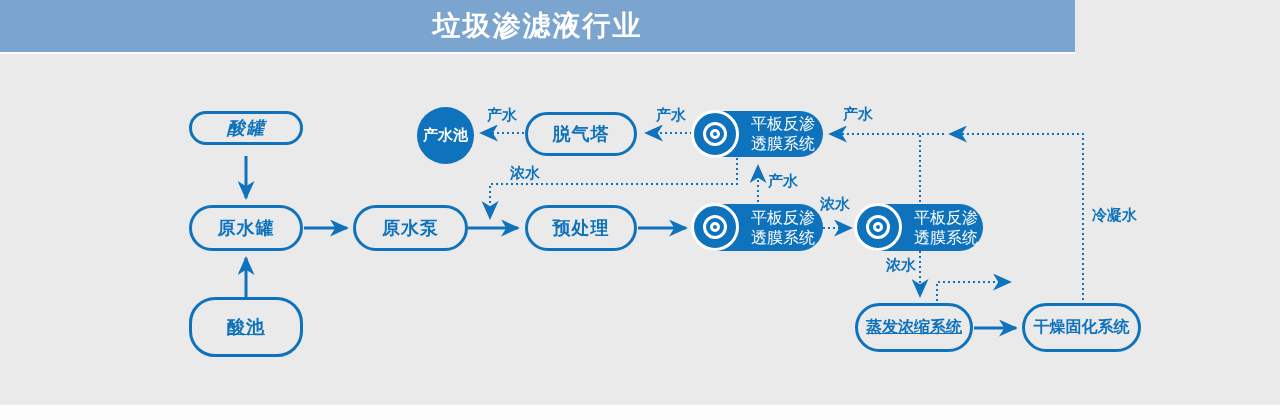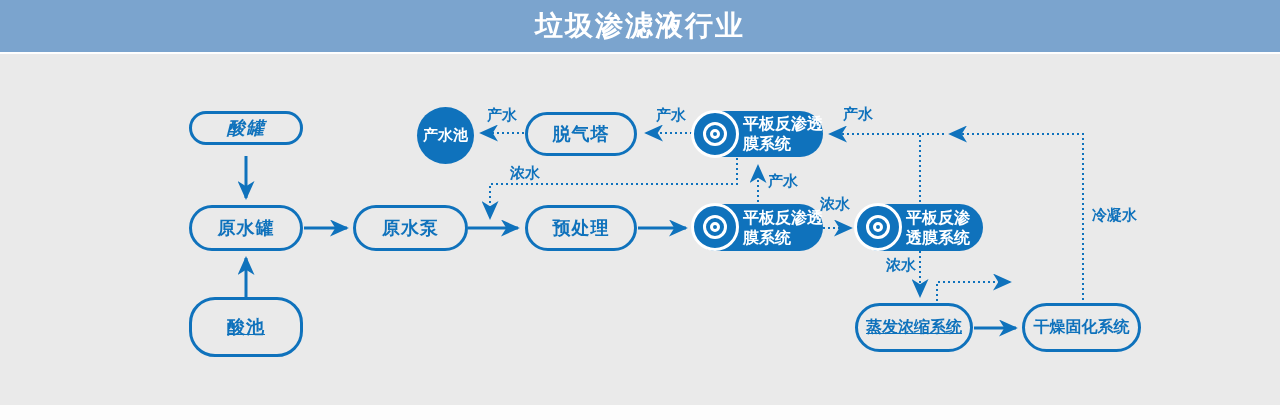--- a/index.html
+++ b/index.html
@@ -2,21 +2,21 @@
 <html><head>
 <meta charset="utf-8">
 <style>
   html,body{margin:0;padding:0;}
   .stage{
     position:relative;width:1280px;height:420px;overflow:hidden;
     background:#eaeaea;
     font-family:"Liberation Sans","DejaVu Sans",sans-serif;
   }
   .header{
-    position:absolute;left:0;top:0;width:1280px;height:54px;
+    position:absolute;left:0;top:0;width:1075px;height:54px;
     background:#7ba4ce;border-bottom:2px solid #ffffff;
     display:flex;align-items:center;justify-content:center;box-sizing:border-box;
   }
   .header-title{
     color:#ffffff;font-size:28px;font-weight:bold;letter-spacing:2px;
   }
   .footer-strip{
     position:absolute;left:0;top:405px;width:1280px;height:15px;background:#fdfdfd;
   }
   svg.connectors{position:absolute;left:0;top:0;}
@@ -45,21 +45,21 @@
     display:flex;align-items:center;justify-content:center;
   }
   .ro-ring{
     width:24px;height:24px;box-sizing:border-box;border:3px solid #ffffff;border-radius:50%;
     display:flex;align-items:center;justify-content:center;
   }
   .ro-dot{
     width:10px;height:10px;box-sizing:border-box;border:3px solid #ffffff;border-radius:50%;
   }
   .ro-label{
-    margin-left:4px;width:82px;font-size:16px;font-weight:bold;line-height:20px;
+    margin-left:12px;width:82px;font-size:16px;font-weight:normal;line-height:20px;
     word-break:break-all;text-align:left;
   }
   .edge-label{
     position:absolute;color:#0f72bc;font-size:15px;font-weight:bold;white-space:nowrap;
   }
 </style>
 </head>
 <body>
 
 <div class="stage">

